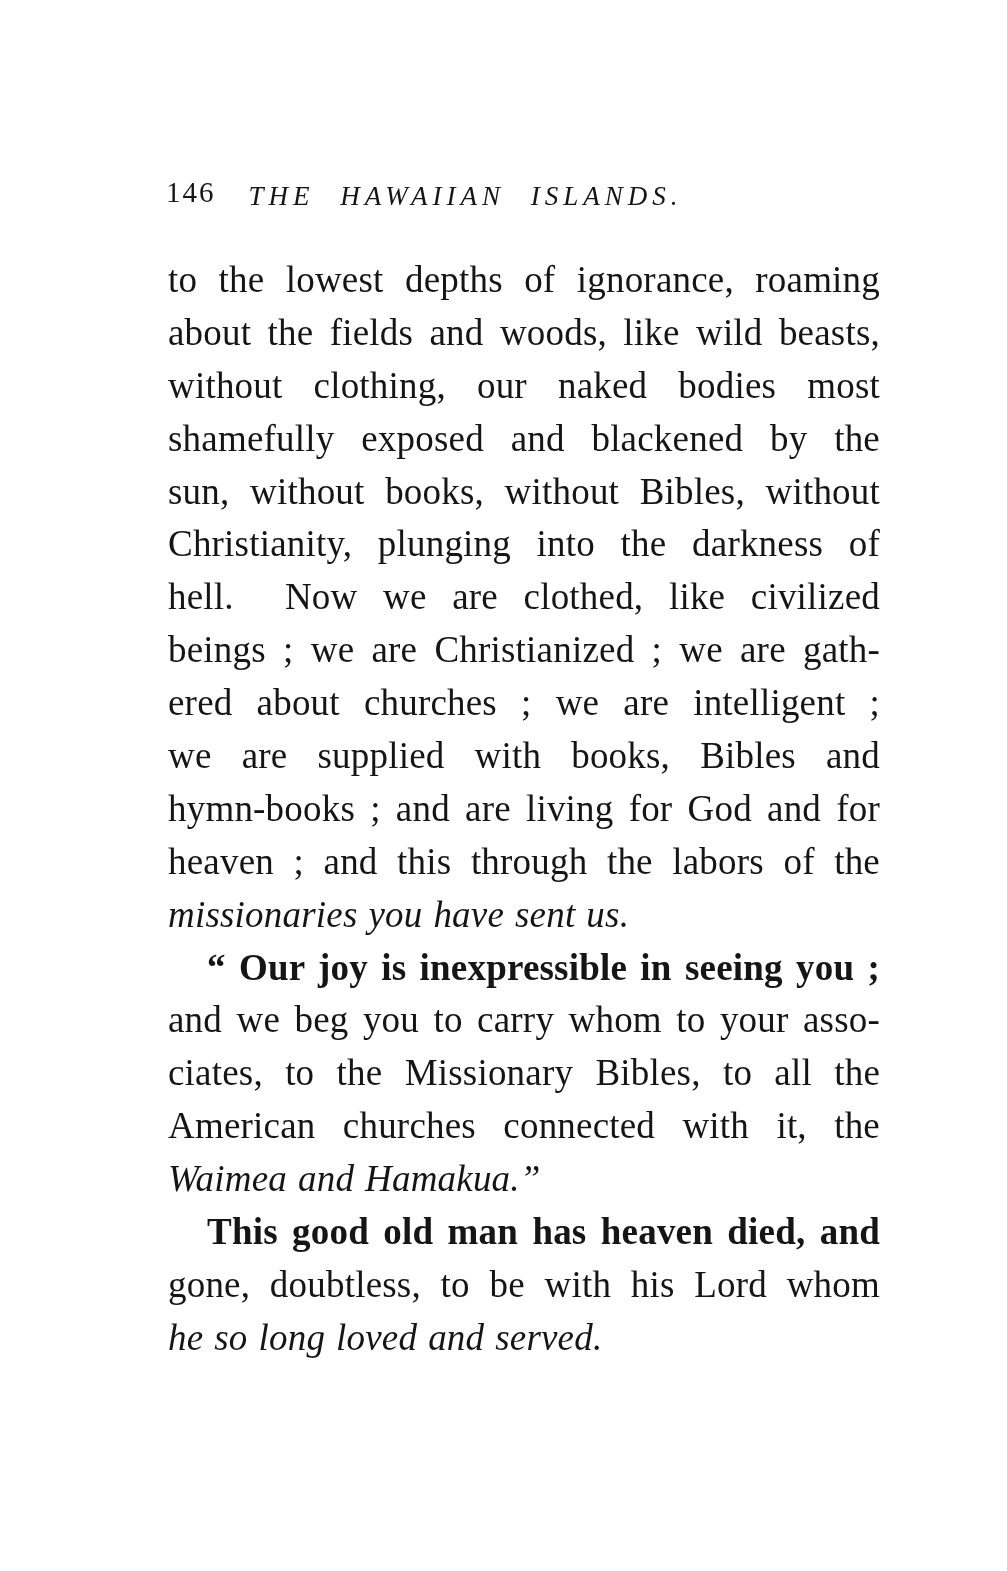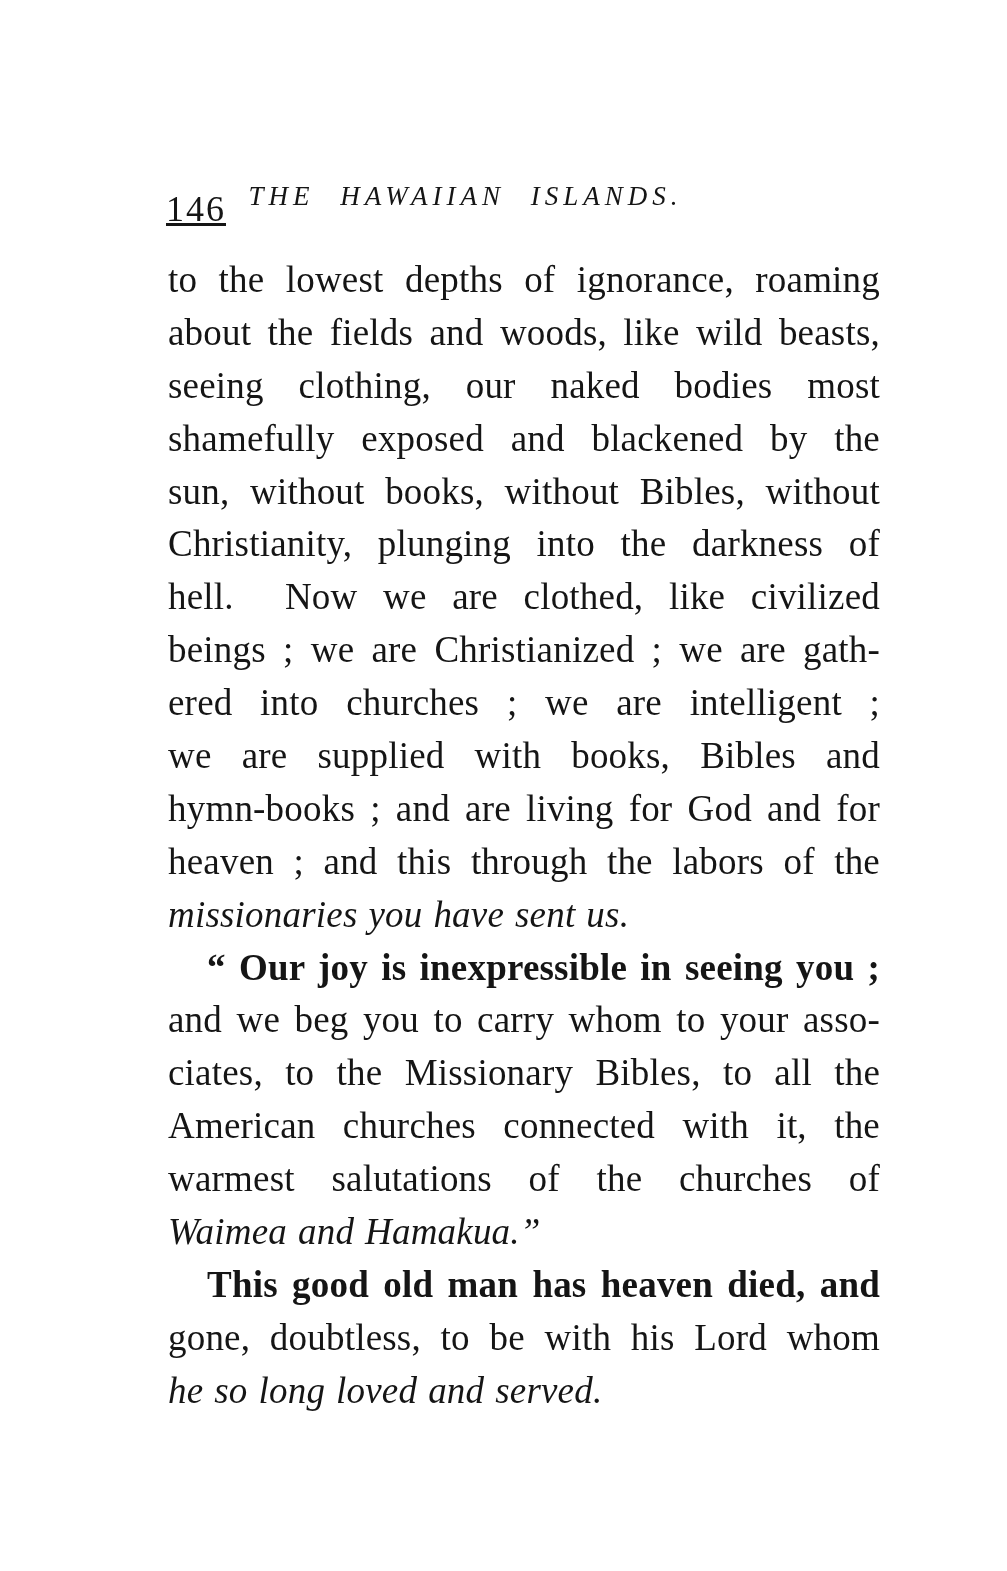--- a/index.html
+++ b/index.html
@@ -6,22 +6,22 @@
   .page{
     position:relative;
     width:1007px;height:1571px;
     background:#ffffff;
     color:#151515;
     font-family:"Liberation Serif", serif;
     overflow:hidden;
   }
   .header{position:absolute;top:176px;left:0;width:1007px;height:44px;}
   .page-number{
-    position:absolute;left:166px;top:12px;
-    font-size:36px;letter-spacing:2px;text-decoration:underline;
+    position:absolute;left:166px;top:0;
+    font-size:29px;letter-spacing:2px;
   }
   .running-title{
     position:absolute;left:0;top:5px;width:100%;
     text-align:center;
     transform:translateX(-38px);
     font-style:italic;
     font-size:27px;
     letter-spacing:5px;
     word-spacing:14px;
   }
@@ -51,34 +51,33 @@
 <body>
 
 <div class="page">
   <div class="header">
     <span class="page-number">146</span>
     <span class="running-title">THE HAWAIIAN ISLANDS.</span>
   </div>
   <div class="body-text">
       <div class="line">to the lowest depths of ignorance, roaming</div>
       <div class="line">about the fields and woods, like wild beasts,</div>
-      <div class="line">seeing clothing, our naked bodies most</div>
+      <div class="line">without clothing, our naked bodies most</div>
       <div class="line">shamefully exposed and blackened by the</div>
       <div class="line">sun, without books, without Bibles, without</div>
       <div class="line">Christianity, plunging into the darkness of</div>
       <div class="line">hell.&nbsp; Now we are clothed, like civilized</div>
       <div class="line">beings ; we are Christianized ; we are gath-</div>
-      <div class="line">ered into churches ; we are intelligent ;</div>
+      <div class="line">ered about churches ; we are intelligent ;</div>
       <div class="line">we are supplied with books, Bibles and</div>
       <div class="line">hymn-books ; and are living for God and for</div>
       <div class="line">heaven ; and this through the labors of the</div>
       <div class="line para-end">missionaries you have sent us.</div>
       <div class="line para-start">“ Our joy is inexpressible in seeing you ;</div>
       <div class="line">and we beg you to carry whom to your asso-</div>
       <div class="line">ciates, to the Missionary Bibles, to all the</div>
       <div class="line">American churches connected with it, the</div>
-      <div class="line">warmest salutations of the churches of</div>
       <div class="line para-end">Waimea and Hamakua.”</div>
       <div class="line para-start">This good old man has heaven died, and</div>
       <div class="line">gone, doubtless, to be with his Lord whom</div>
       <div class="line para-end">he so long loved and served.</div>
     </div>
 </div>
 
 </body></html>

